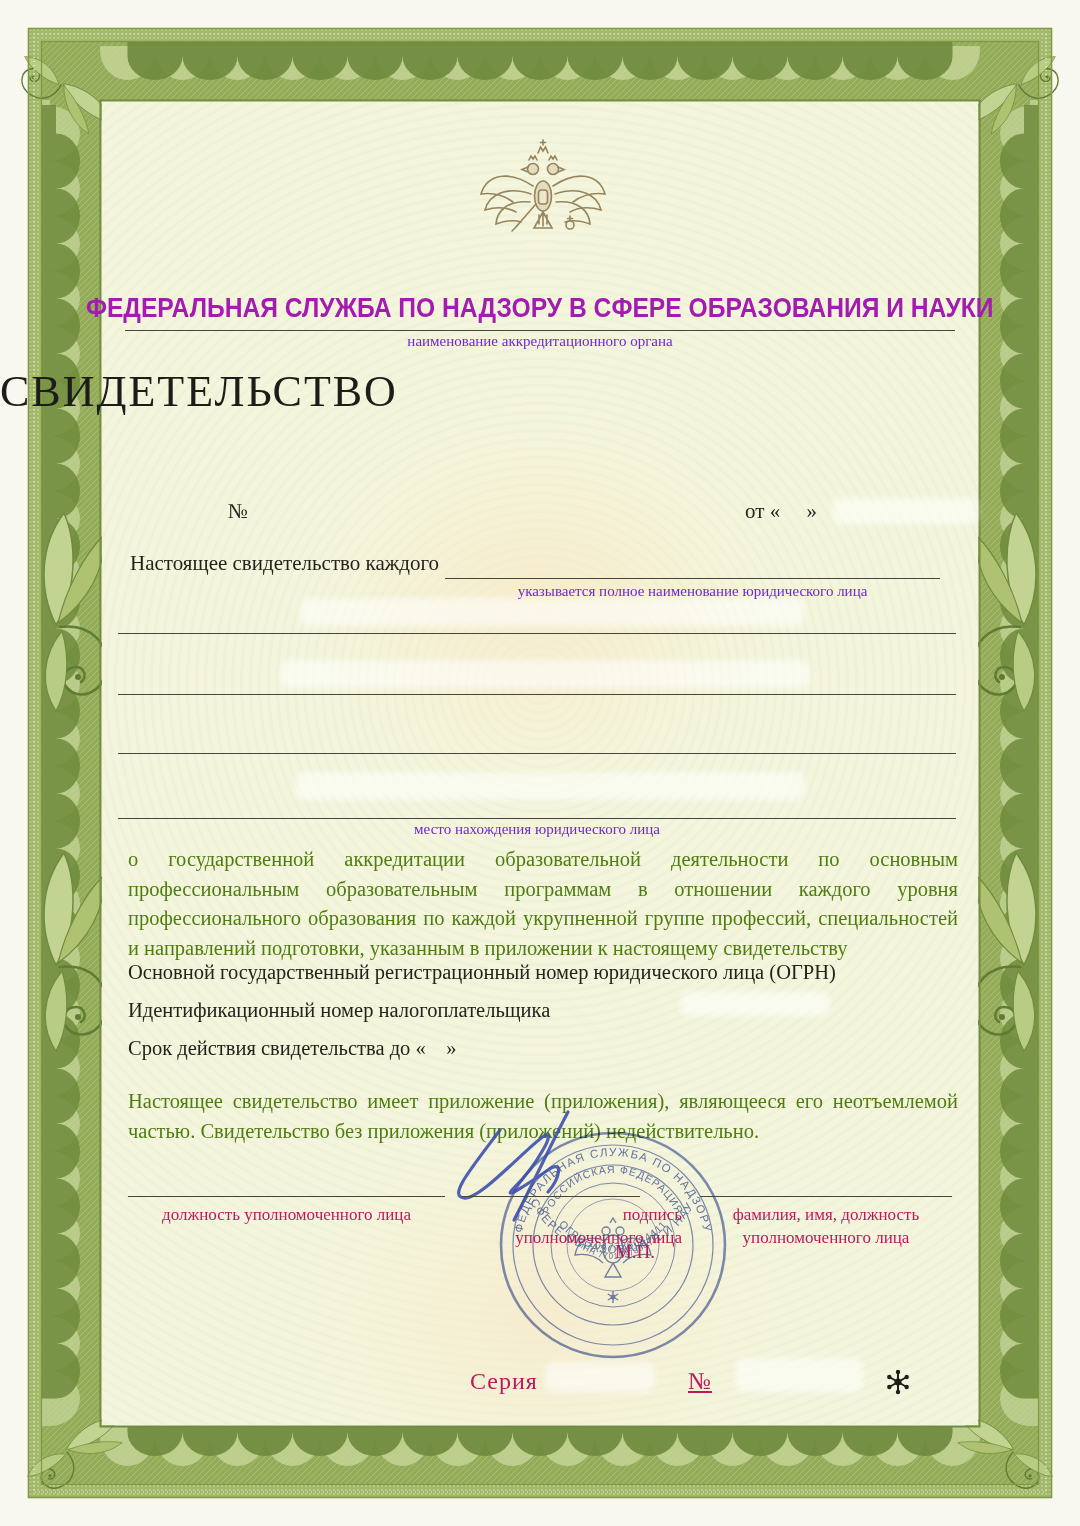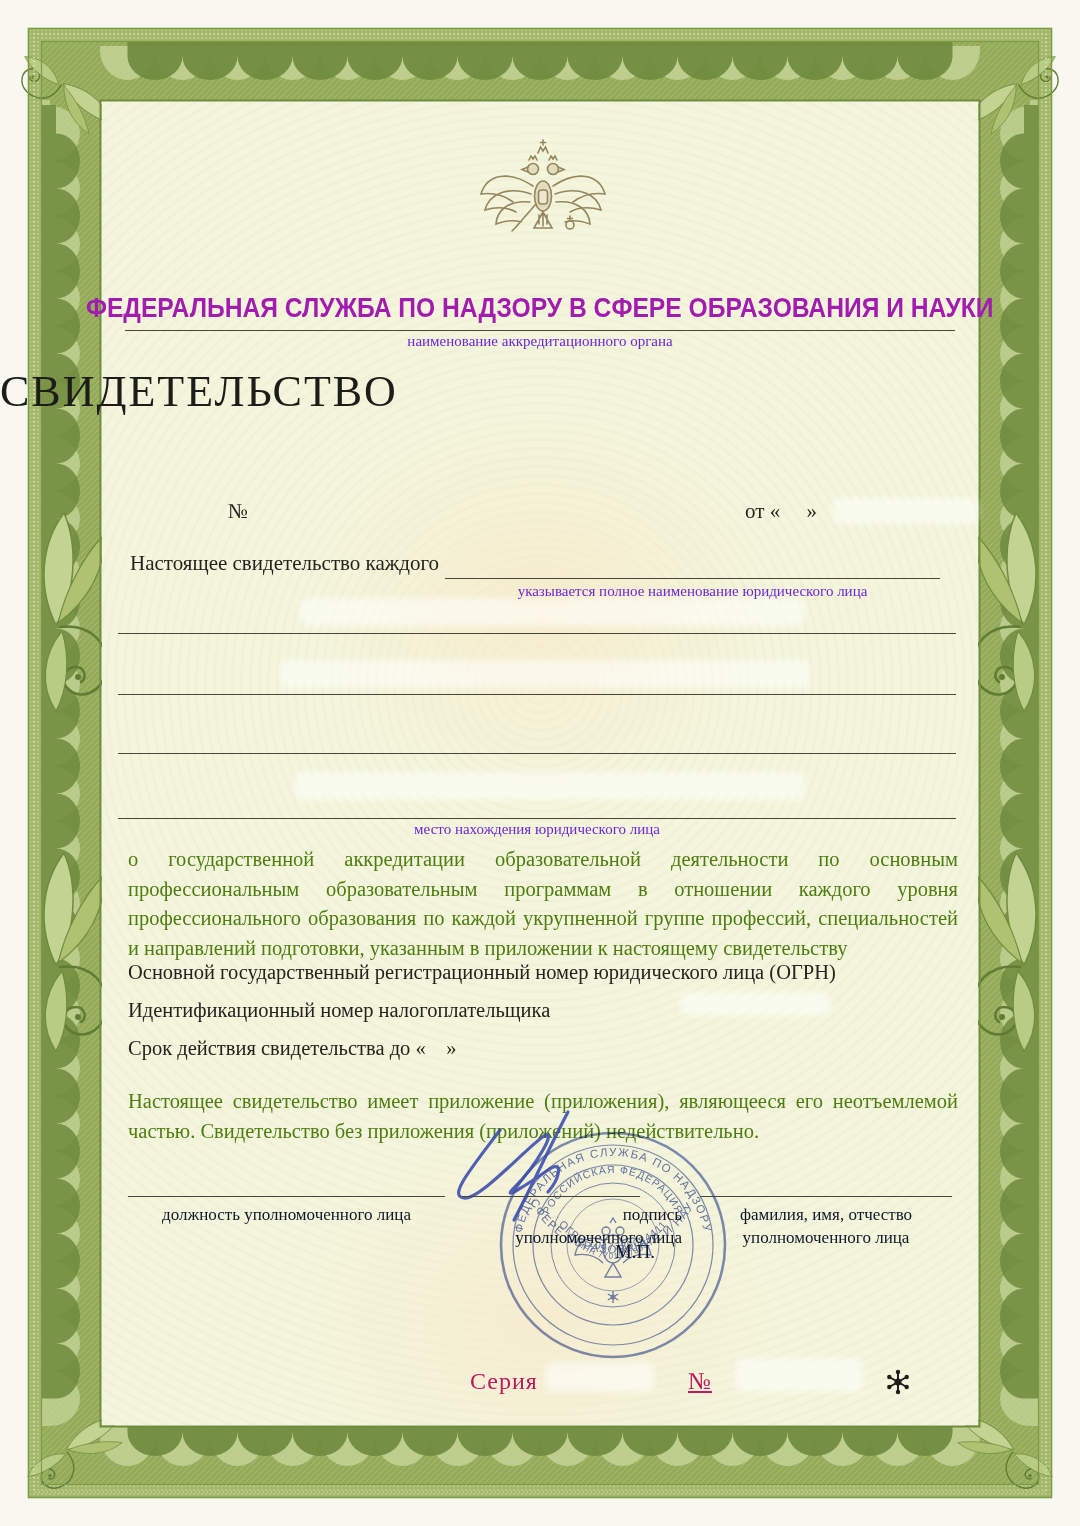--- a/index.html
+++ b/index.html
@@ -18,21 +18,21 @@
   .hline{border-top:1.5px solid #46463c;height:0;}
   .caption{font-size:15px;color:#6d28d9;text-align:center;}
   .title1{left:0;top:366px;width:1080px;text-align:left;font-weight:normal;font-size:44px;
     letter-spacing:2px;color:#1c1c18;}
   .title2{left:0;top:420px;width:1080px;text-align:center;font-weight:bold;font-size:26px;
     letter-spacing:1px;color:#1c1c18;}
   .body-text{font-size:21px;color:#23231e;}
   .pre{white-space:pre-wrap;}
   .para{left:128px;width:830px;font-size:20.5px;line-height:29.5px;text-align:justify;
     text-align-last:left;color:#4d7c0f;}
-  .sigcap{font-size:17px;color:#0f172a;text-align:center;line-height:23px;}
+  .sigcap{font-size:17px;color:#be185d;text-align:center;line-height:23px;}
   .patch{background:rgba(255,255,255,.55);filter:blur(3px);border-radius:8px;}
   .stampwrap{mix-blend-mode:multiply;opacity:.85;}
   .stamp-text{fill:#4b5fae;font-family:"Liberation Sans",sans-serif;}
   .bottomrow{font-size:24px;letter-spacing:1px;color:#be185d;}
 </style>
 </head>
 <body>
 
 <div class="page">
 
@@ -214,21 +214,21 @@
   <div class="abs hline" style="left:462px;top:1196px;width:178px;"></div>
   <div class="abs hline" style="left:700px;top:1196px;width:252px;"></div>
 
   <div class="abs sigcap" style="left:128px;top:1203px;width:317px;">должность уполномоченного лица</div>
   <div class="abs sigcap" style="left:420px;top:1203px;width:262px;text-align:right;">
     <div>подпись</div>
     <div>уполномоченного лица</div>
   </div>
   <div class="abs sigcap" style="left:595px;top:1240px;width:80px;font-size:19px;">М.П.</div>
   <div class="abs sigcap" style="left:700px;top:1203px;width:252px;">
-    <div>фамилия, имя, отчество</div>
+    <div>фамилия, имя, должность</div>
     <div>уполномоченного лица</div>
   </div>
 
   <div class="abs bottomrow" style="left:470px;top:1368px;">Серия</div>
   <div class="abs bottomrow" style="left:688px;top:1368px;text-decoration:underline;">№</div>
 
   <svg class="abs" style="left:884px;top:1368px;" width="28" height="28" viewBox="-14 -14 28 28">
     <g stroke="#1e1e1a" stroke-width="2">
       <circle r="2.6" fill="#1e1e1a"></circle>
       <path d="M0,-9 V9 M-7.8,-4.5 L7.8,4.5 M-7.8,4.5 L7.8,-4.5"></path>

